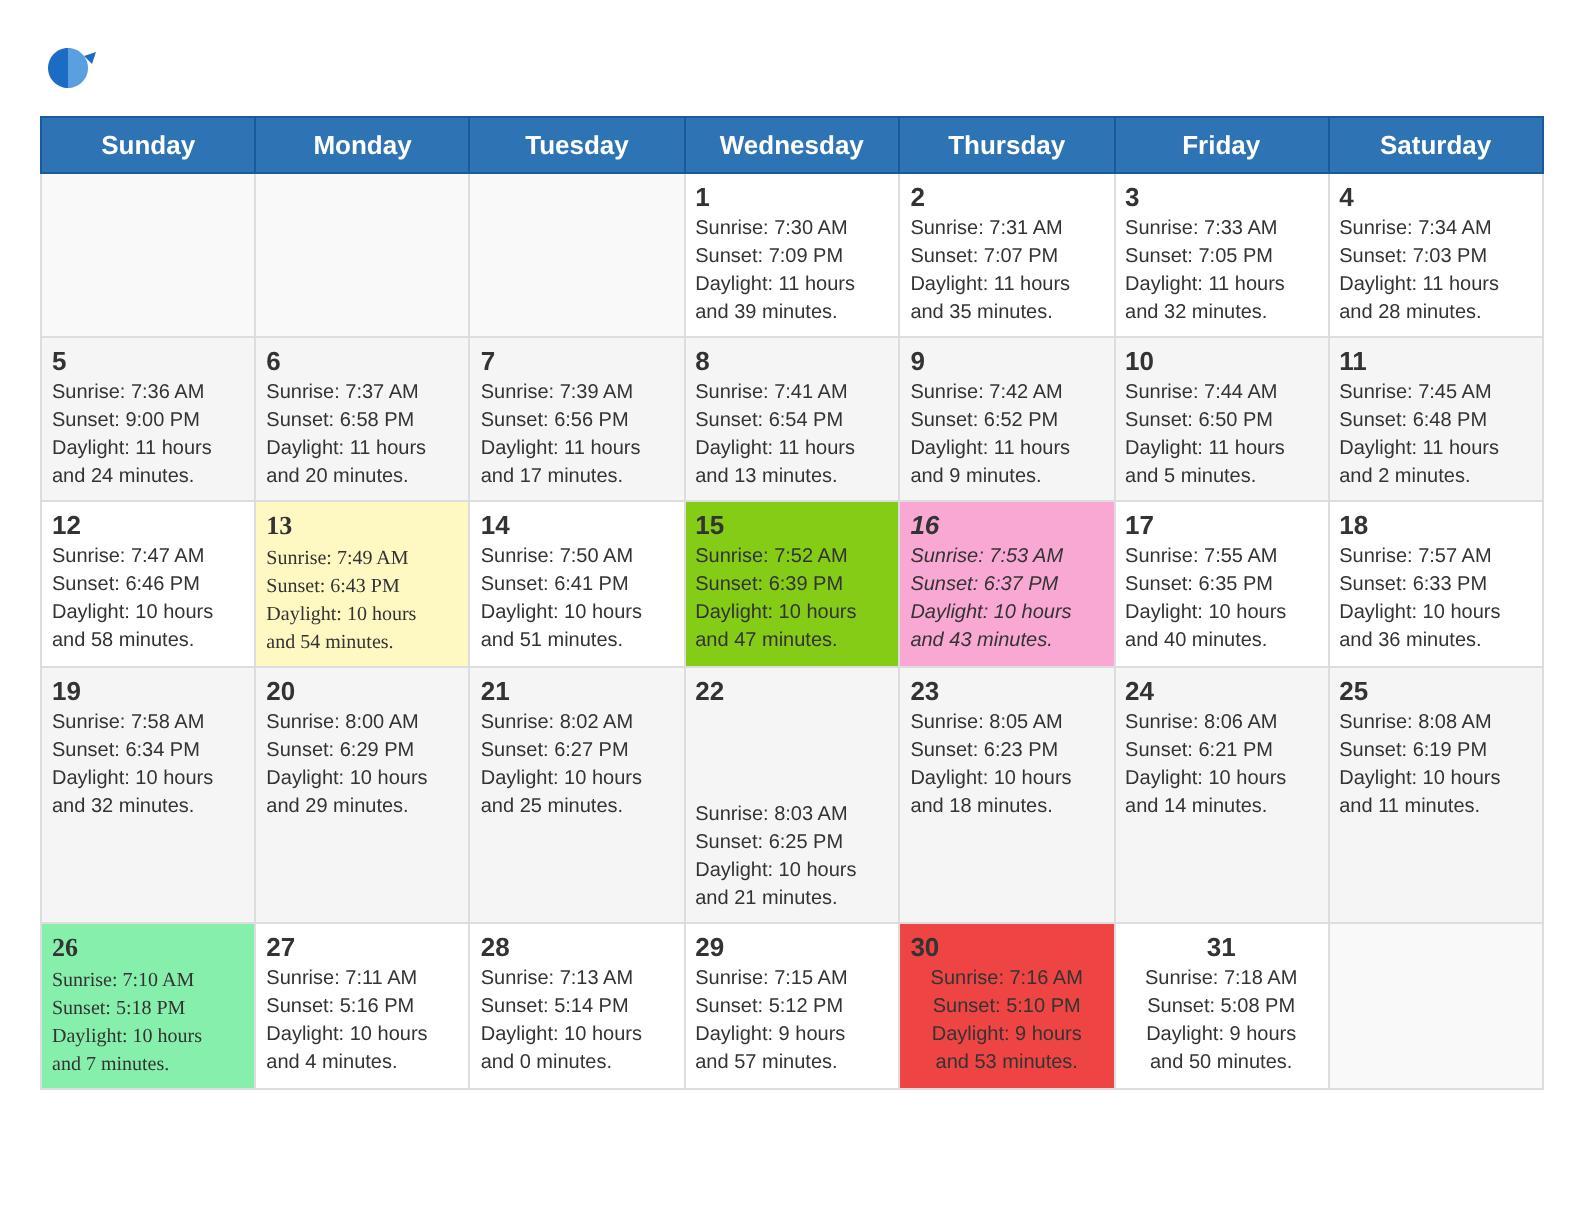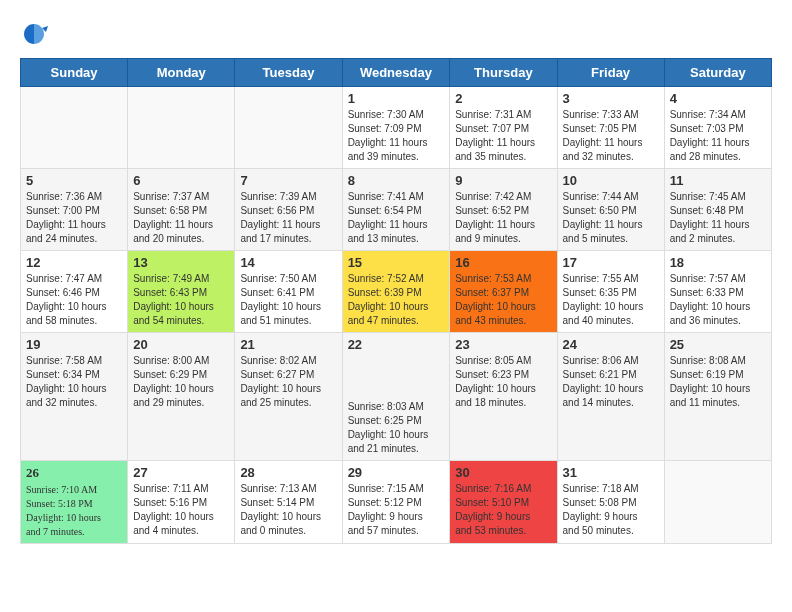--- a/index.html
+++ b/index.html
@@ -161,21 +161,21 @@
           <div class="day-info" style="white-space: pre-line;">Sunrise: 7:34 AM
 Sunset: 7:03 PM
 Daylight: 11 hours
 and 28 minutes.</div>
         </td>
       </tr>
       <tr>
         <td style="background: rgb(245, 245, 245);">
           <span class="day-number">5</span>
           <div class="day-info" style="white-space: pre-line;">Sunrise: 7:36 AM
-Sunset: 7:00 PM
+Sunset: 9:00 PM
 Daylight: 11 hours
 and 24 minutes.</div>
         </td>
         <td style="background: rgb(245, 245, 245);">
           <span class="day-number">6</span>
           <div class="day-info" style="white-space: pre-line;">Sunrise: 7:37 AM
 Sunset: 6:58 PM
 Daylight: 11 hours
 and 20 minutes.</div>
         </td>
@@ -216,42 +216,42 @@
         </td>
       </tr>
       <tr>
         <td style="background: rgb(255, 255, 255);">
           <span class="day-number">12</span>
           <div class="day-info" style="white-space: pre-line;">Sunrise: 7:47 AM
 Sunset: 6:46 PM
 Daylight: 10 hours
 and 58 minutes.</div>
         </td>
-        <td style="background: #bef264;">
+        <td style="background: #fef9c3; font-family: Liberation Serif, serif;">
           <span class="day-number">13</span>
           <div class="day-info" style="white-space: pre-line;">Sunrise: 7:49 AM
 Sunset: 6:43 PM
 Daylight: 10 hours
 and 54 minutes.</div>
         </td>
         <td style="background: rgb(255, 255, 255); margin-left: 24px;">
           <span class="day-number">14</span>
           <div class="day-info" style="white-space: pre-line;">Sunrise: 7:50 AM
 Sunset: 6:41 PM
 Daylight: 10 hours
 and 51 minutes.</div>
         </td>
-        <td style="background: #fde047;">
+        <td style="background: #84cc16;">
           <span class="day-number">15</span>
           <div class="day-info" style="white-space: pre-line;">Sunrise: 7:52 AM
 Sunset: 6:39 PM
 Daylight: 10 hours
 and 47 minutes.</div>
         </td>
-        <td style="background: #f97316;">
+        <td style="background: #f9a8d4; font-style: italic;">
           <span class="day-number">16</span>
           <div class="day-info" style="white-space: pre-line;">Sunrise: 7:53 AM
 Sunset: 6:37 PM
 Daylight: 10 hours
 and 43 minutes.</div>
         </td>
         <td style="background: rgb(255, 255, 255);">
           <span class="day-number">17</span>
           <div class="day-info" style="white-space: pre-line;">Sunrise: 7:55 AM
 Sunset: 6:35 PM
@@ -341,26 +341,26 @@
         </td>
         <td style="background: rgb(255, 255, 255);">
           <span class="day-number">29</span>
           <div class="day-info" style="white-space: pre-line;">Sunrise: 7:15 AM
 Sunset: 5:12 PM
 Daylight: 9 hours
 and 57 minutes.</div>
         </td>
         <td style="background: #ef4444;">
           <span class="day-number">30</span>
-          <div class="day-info" style="white-space: pre-line;">Sunrise: 7:16 AM
+          <div class="day-info" style="white-space: pre-line; text-align: center;">Sunrise: 7:16 AM
 Sunset: 5:10 PM
 Daylight: 9 hours
 and 53 minutes.</div>
         </td>
-        <td style="background: rgb(255, 255, 255);">
+        <td style="background: rgb(255, 255, 255); text-align: center;">
           <span class="day-number">31</span>
           <div class="day-info" style="white-space: pre-line;">Sunrise: 7:18 AM
 Sunset: 5:08 PM
 Daylight: 9 hours
 and 50 minutes.</div>
         </td>
         <td class="empty-cell"></td>
       </tr>
     </tbody>
 </table>

